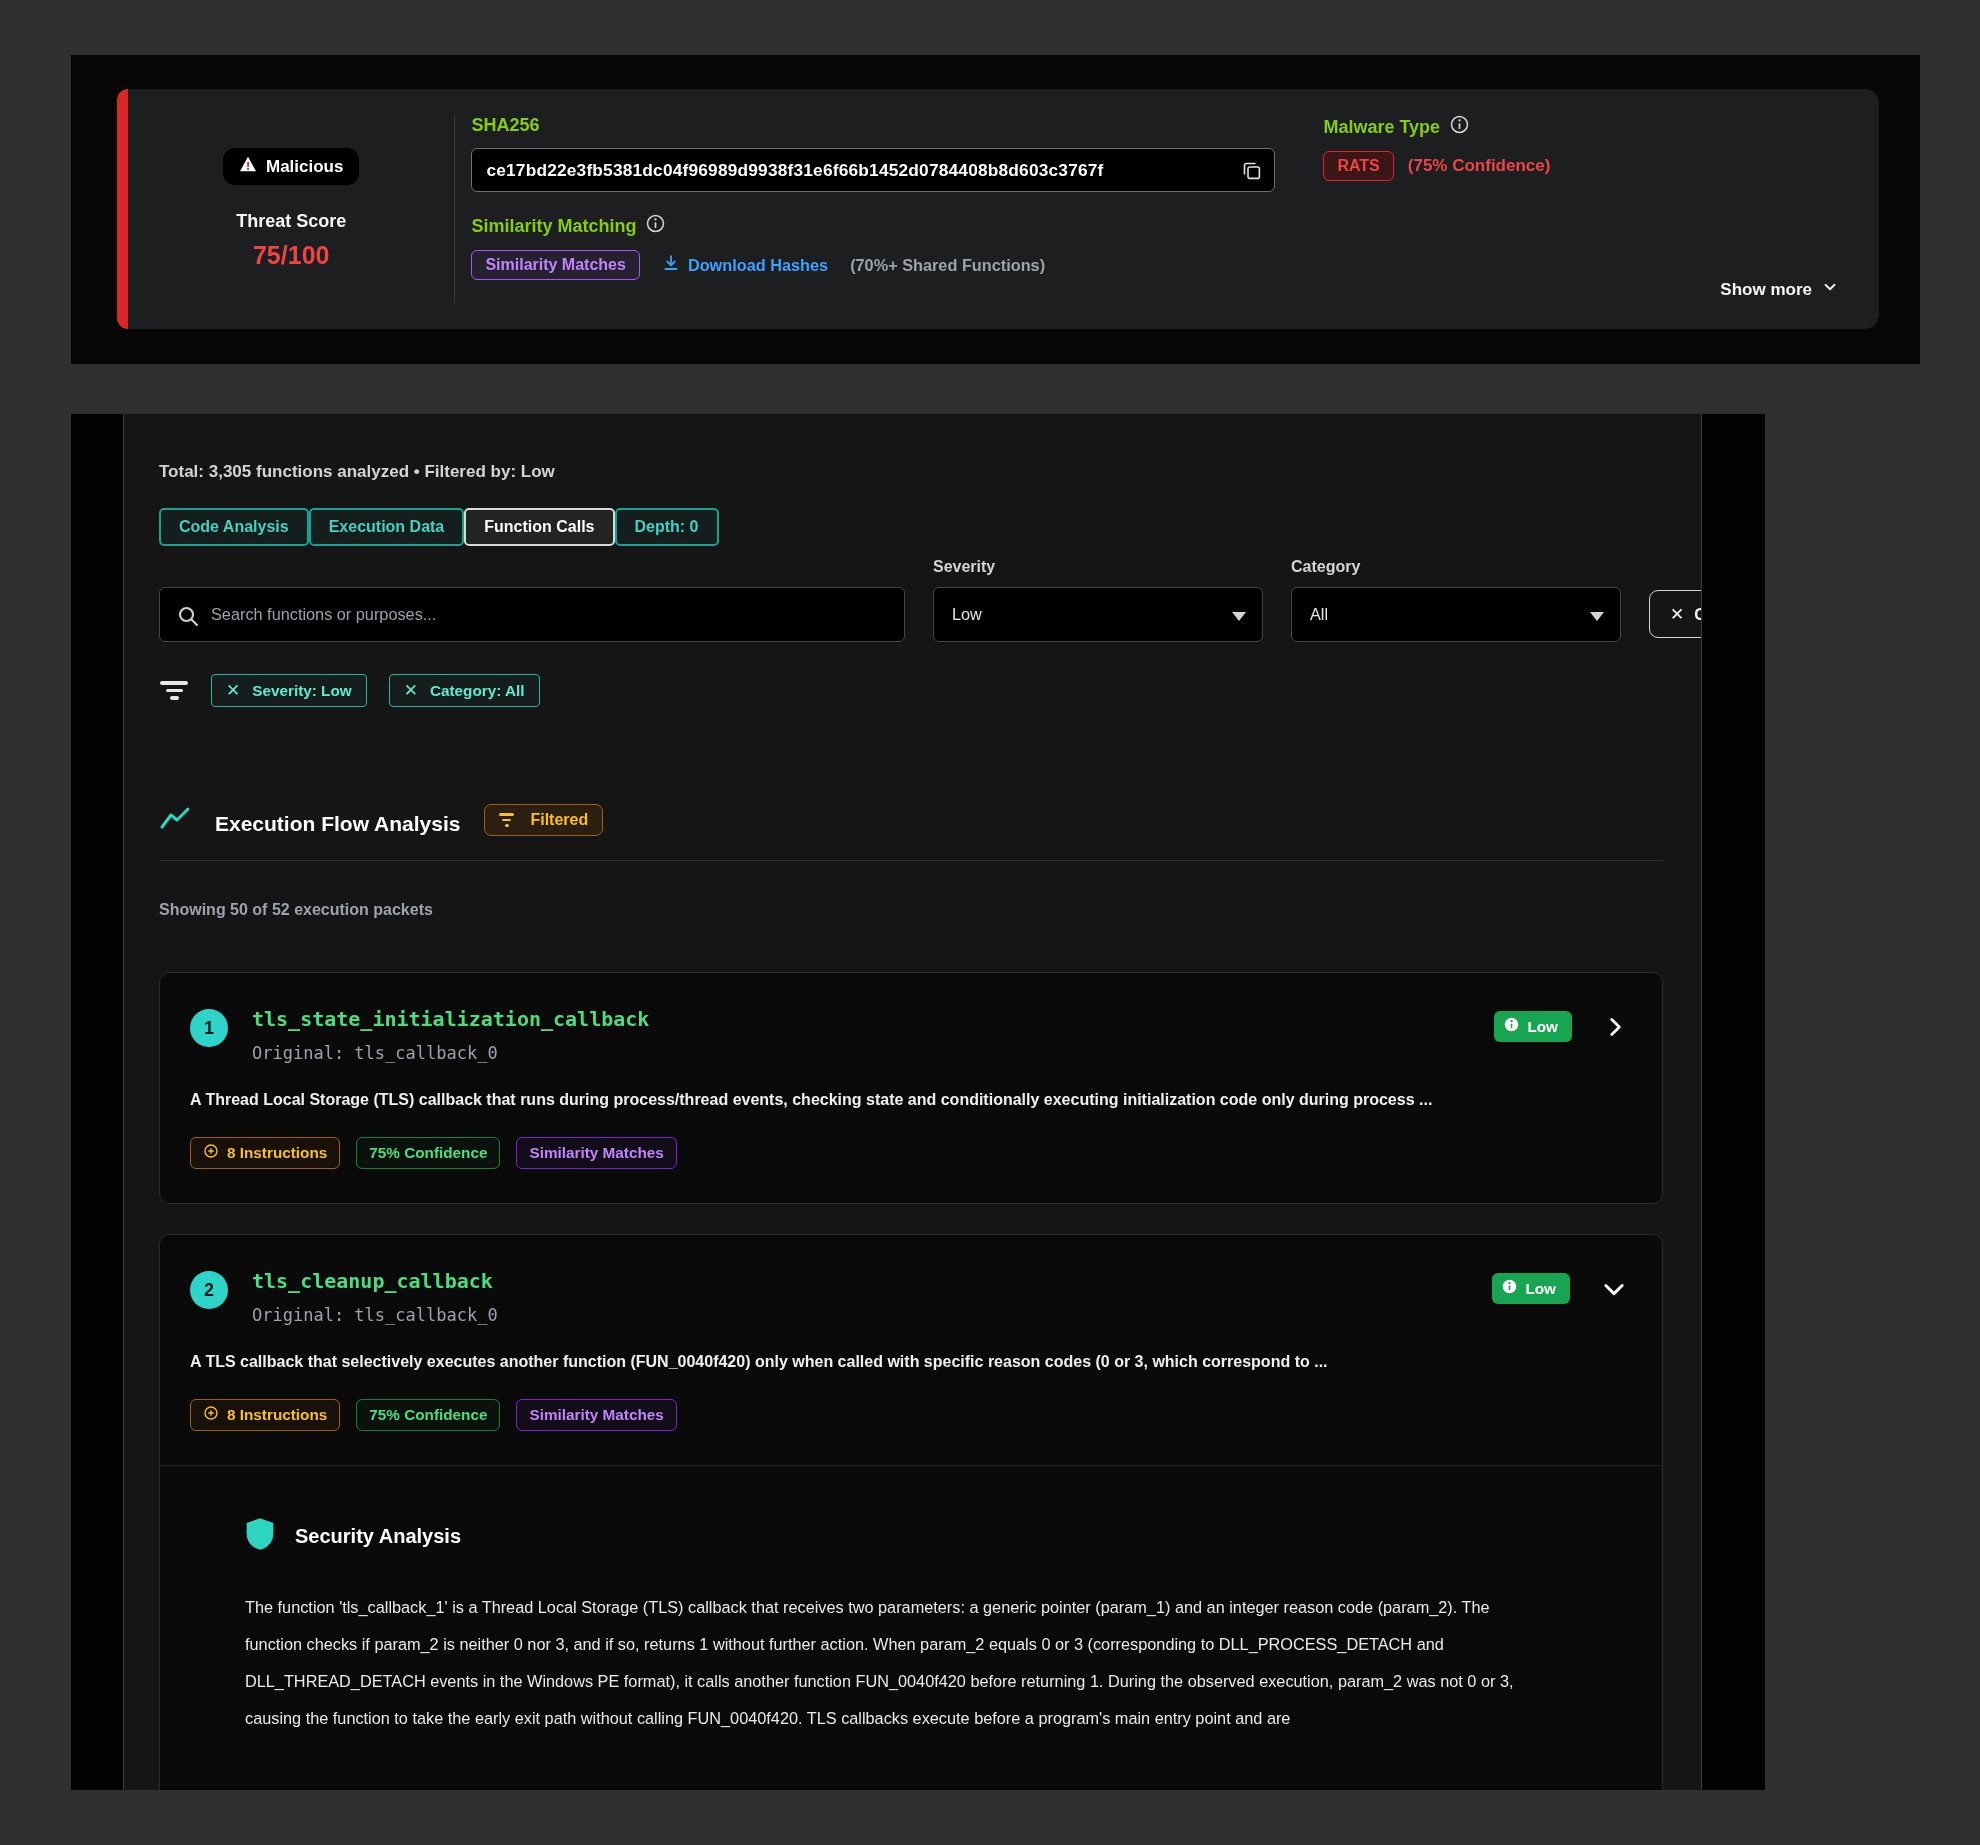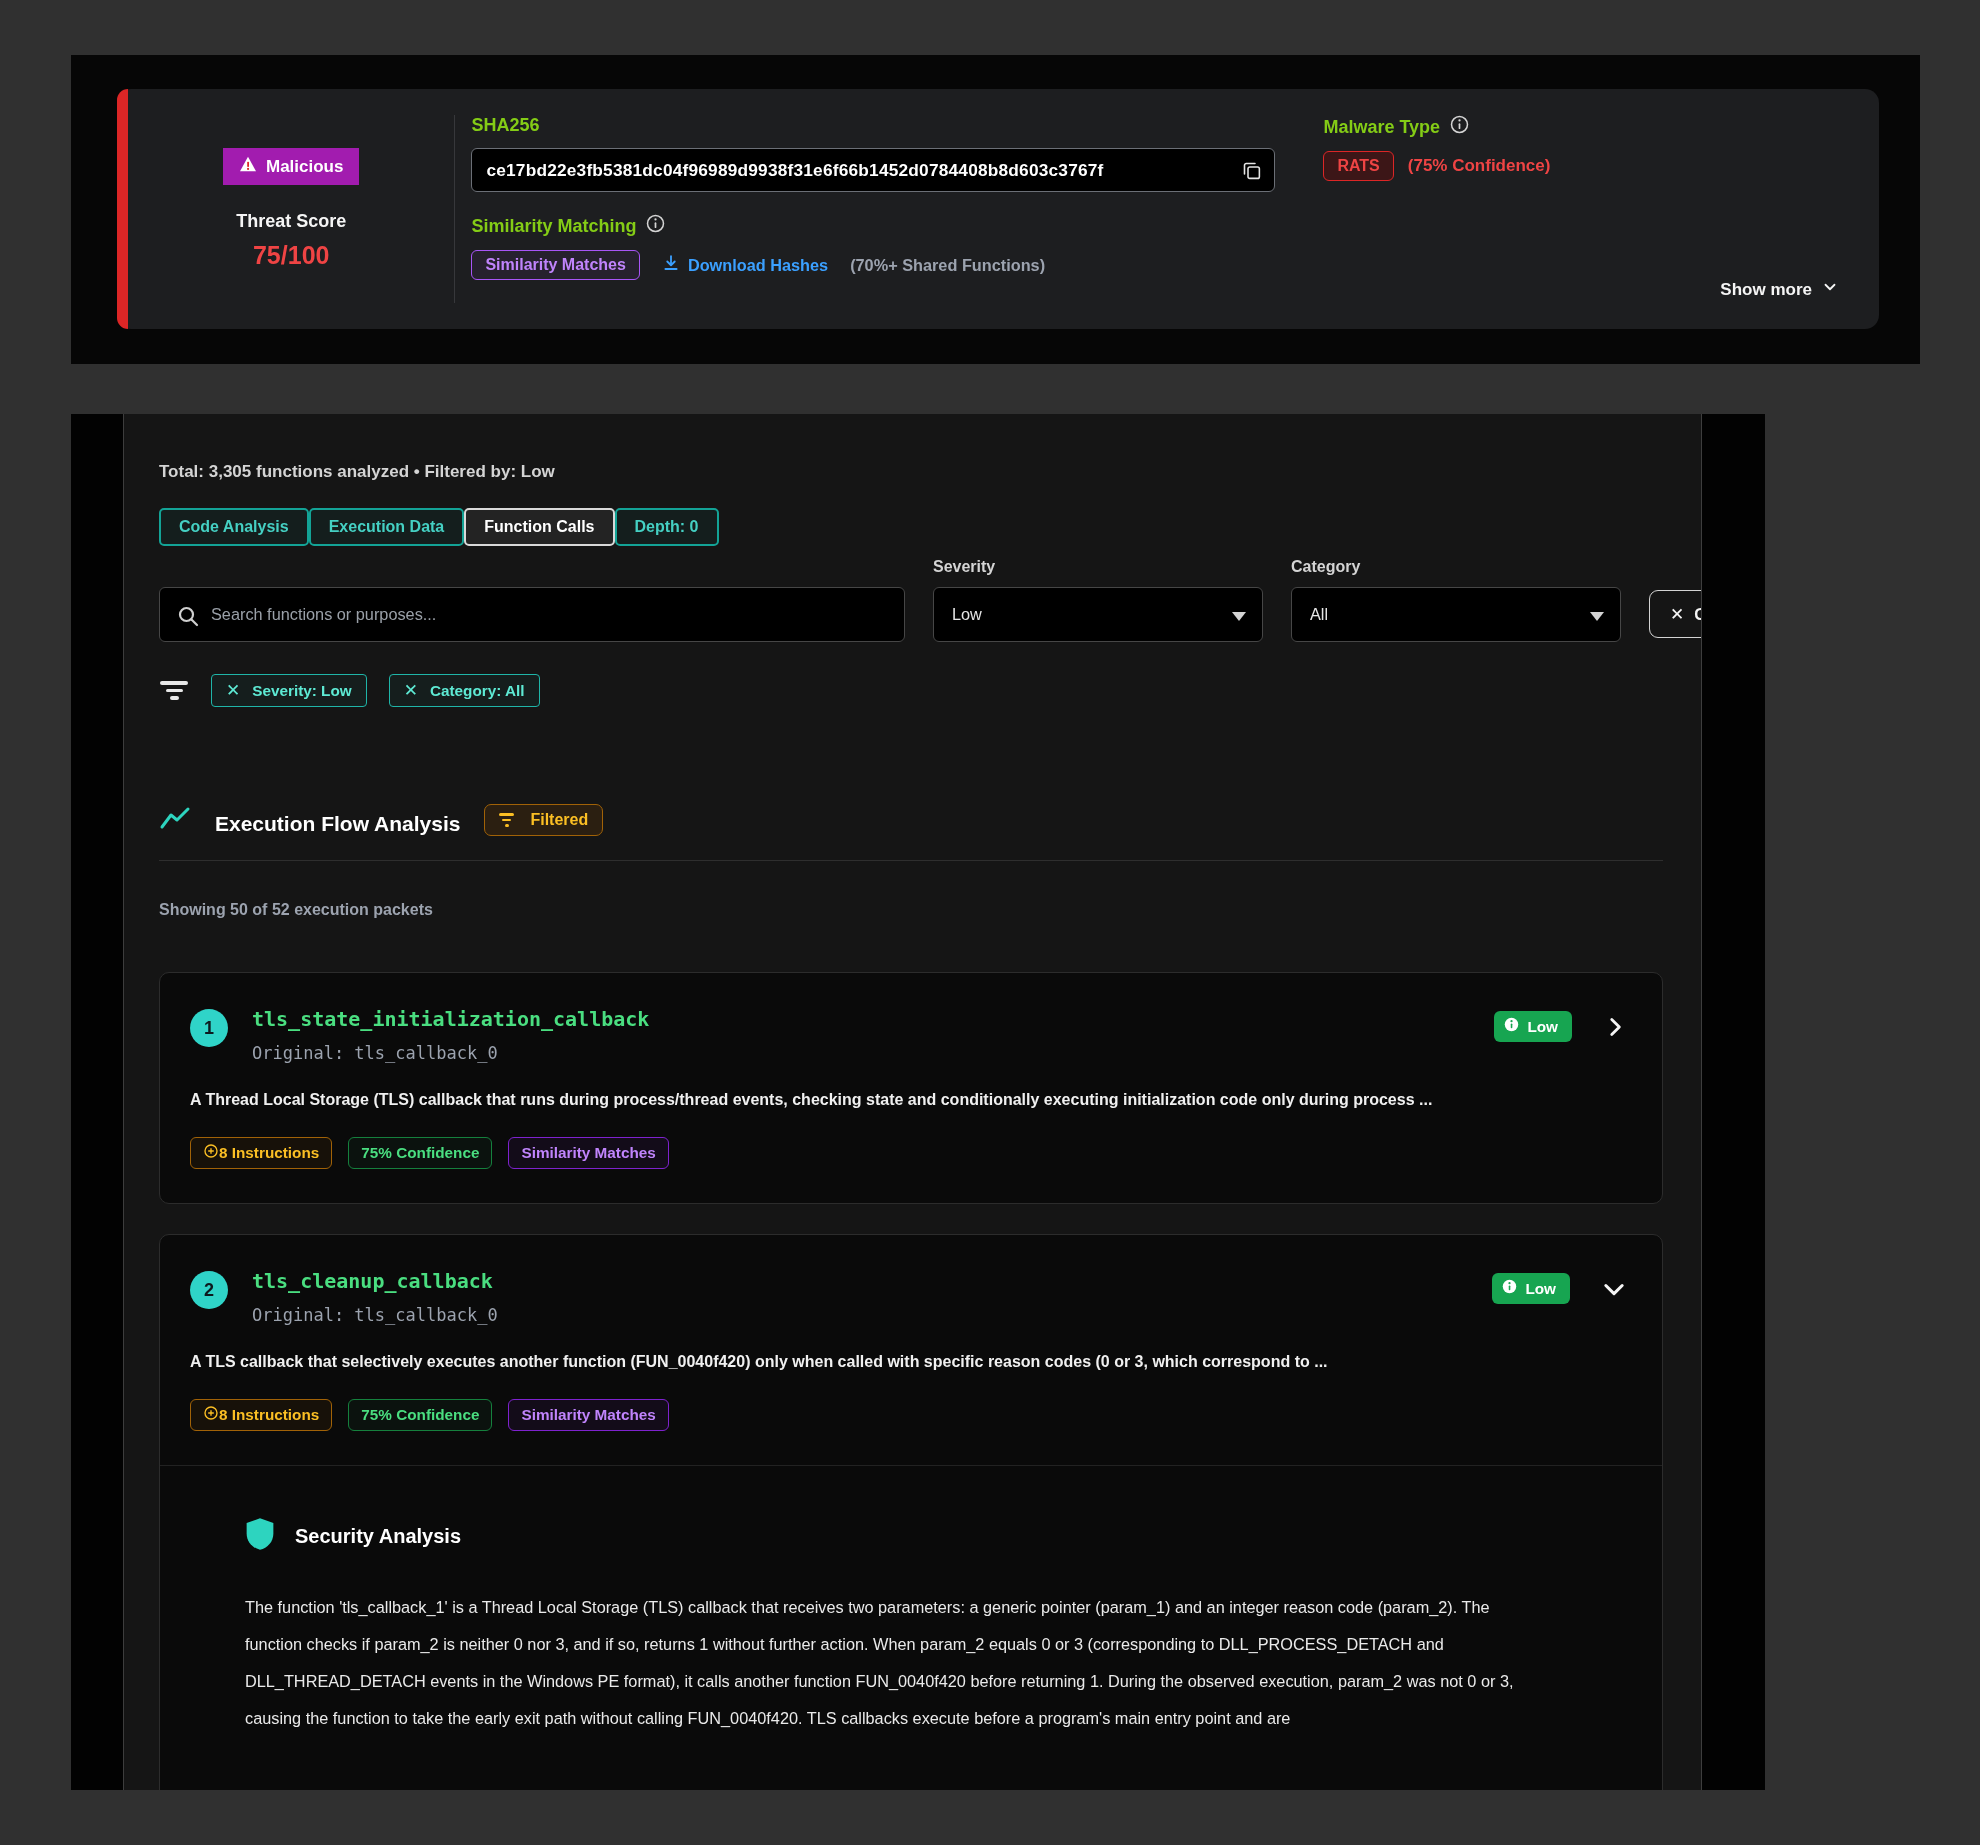--- a/index.html
+++ b/index.html
@@ -7,22 +7,22 @@
               font-family:"Liberation Sans", sans-serif; }
   .mono { font-family:"DejaVu Sans Mono", monospace; }
 
   
   #top-panel { position:absolute; left:71px; top:55px; width:1849px; height:309px; background:#060606; }
   .threat-card { position:absolute; left:46px; top:34px; width:1762px; height:240px;
                  background:#1d1e20; border-radius:14px; display:flex; }
   .red-strip { position:absolute; left:0; top:0; bottom:0; width:11px; background:#dc2626;
                border-radius:14px 0 0 14px; }
   .tc-left { width:329px; margin-left:11px; display:flex; flex-direction:column; align-items:center; justify-content:center; }
-  .malicious-badge { display:flex; align-items:center; gap:9px; background:#a21caf; color:#fff;
-                     font-weight:bold; font-size:17px; padding:8px 16px; border-radius:0; margin-bottom:26px; }
+  .malicious-badge { display:flex; align-items:center; gap:9px; background:#000000; color:#fff;
+                     font-weight:bold; font-size:17px; padding:8px 16px; border-radius:12px; margin-bottom:26px; }
   .ts-label { color:#f5f5f5; font-weight:bold; font-size:18px; margin-bottom:9px; }
   .ts-value { color:#ef4444; font-weight:bold; font-size:25px; }
   .tc-divider { width:1px; background:#37383b; margin:26px 0; }
   .tc-mid { flex:1; padding:26px 0 0 16px; }
   .field-label { color:#84cc16; font-weight:bold; font-size:18px; margin-bottom:12px; }
   .label-row { display:flex; align-items:center; gap:10px; }
   .hash-box { width:804px; height:44px; background:#000; border:1.5px solid #6b6f76; border-radius:6px;
               display:flex; align-items:center; justify-content:space-between; padding:0 12px 0 14px;
               margin-bottom:22px; }
   .hash-text { color:#fff; font-weight:bold; font-size:17.3px; letter-spacing:0.2px; white-space:nowrap; }
@@ -96,21 +96,21 @@
             font-weight:bold; font-size:18px; display:flex; align-items:center; justify-content:center;
             margin:4px 24px 0 0; flex:none; }
   .pc-name { color:#4ade80; font-weight:bold; font-size:20px; margin-top:2px; }
   .pc-orig { color:#9ca3af; font-size:17px; margin-top:12px; }
   .pc-right { position:absolute; top:38px; right:34px; display:flex; align-items:center; gap:30px; }
   .low-pill { display:flex; align-items:center; gap:8px; background:#17a551; color:#fff;
               font-weight:600; font-size:15.3px; padding:6px 14px 6px 10px; border-radius:6px; }
   .chev-btn { display:flex; align-items:center; cursor:pointer; }
   .pc-desc { color:#f0f0f0; font-weight:600; font-size:16px; margin-top:28px; }
   .pc-badges { display:flex; gap:16px; margin-top:28px; }
-  .badge { display:flex; align-items:center; gap:0; font-size:15.3px; font-weight:600;
+  .badge { display:flex; align-items:center; gap:8px; font-size:15.3px; font-weight:600;
            padding:5px 12px; border-radius:6px; }
   .badge.amber  { border:1.5px solid #a16207; color:#fbbf24; background:rgba(120,75,10,.12); }
   .badge.green  { border:1.5px solid #15803d; color:#4ade80; background:rgba(20,120,60,.08); }
   .badge.purple { border:1.5px solid #7e22ce; color:#c084fc; background:rgba(126,34,206,.08); }
 
   
   .security-section { border-top:1px solid #222; margin:34px -36px 0 -30px; padding:51px 119px 40px 85px; }
   .sec-header { display:flex; align-items:center; gap:20px; }
   .sec-title { color:#fff; font-weight:bold; font-size:20px; }
   .sec-text { color:#eaeaea; font-size:16.3px; line-height:37px; margin-top:34px; max-width:1480px; }

